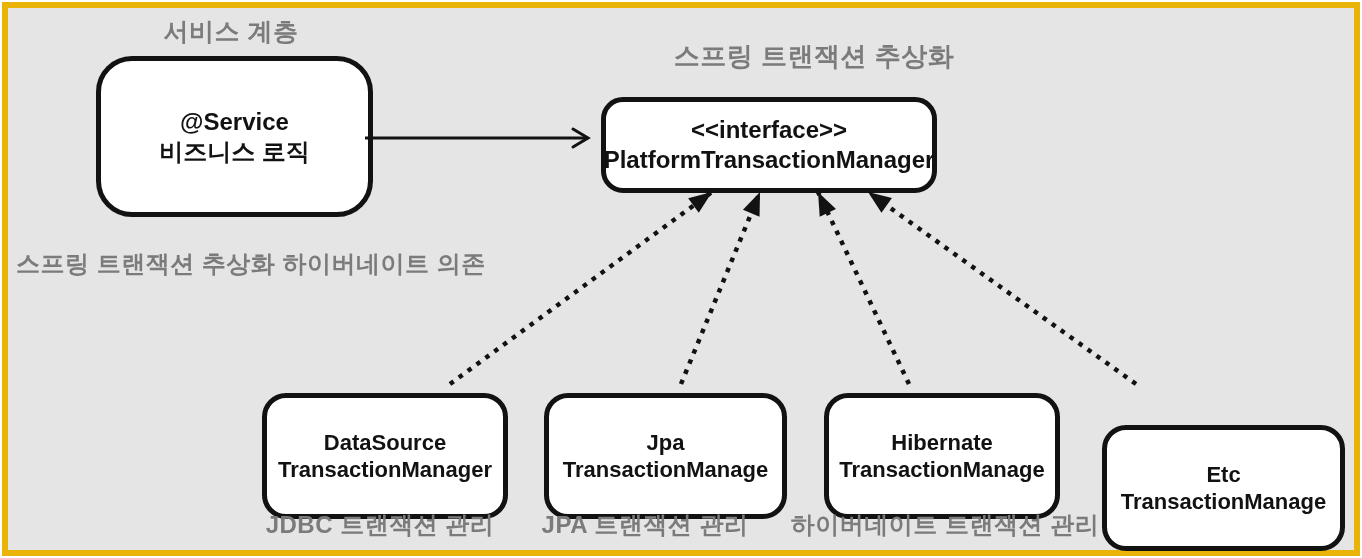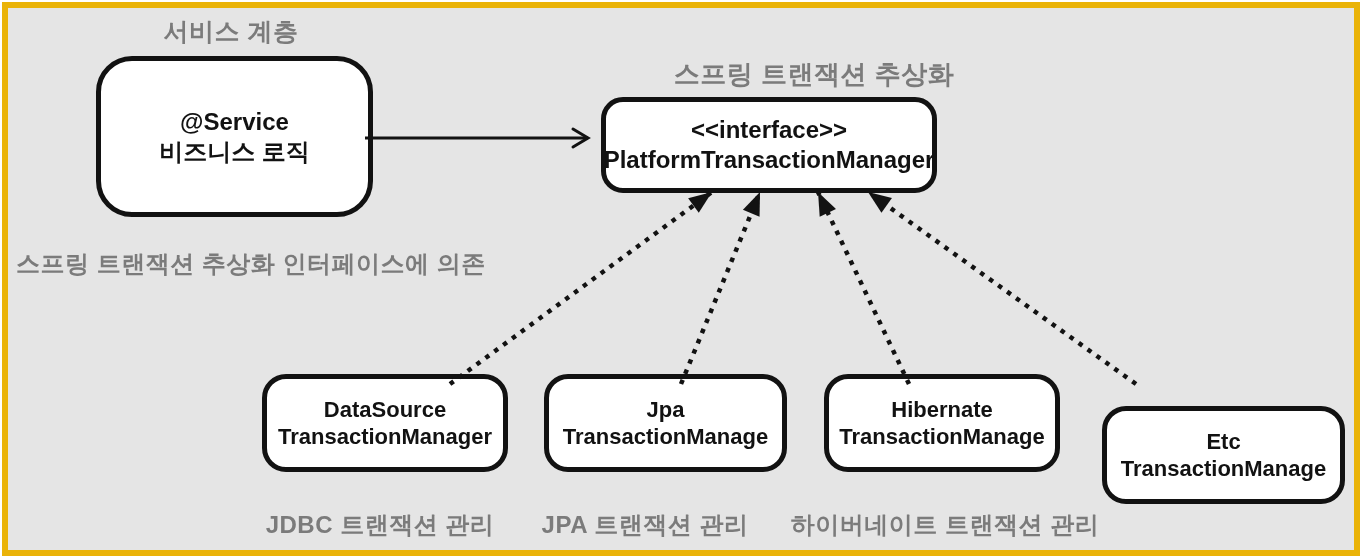--- a/index.html
+++ b/index.html
@@ -19,49 +19,49 @@
   }
   .centered { transform: translateX(-50%); text-align: center; }
   .node {
     position: absolute; background: #ffffff; border: 5px solid #121212;
     display: flex; flex-direction: column; align-items: center; justify-content: center;
     color: #121212; font-weight: bold; text-align: center; line-height: 1.25;
   }
   .node .ln { white-space: nowrap; }
   .service-box { left: 88px; top: 48px; width: 277px; height: 161px; border-radius: 36px; font-size: 24px; }
   .interface-box { left: 593px; top: 89px; width: 336px; height: 96px; border-radius: 22px; font-size: 24px; }
-  .impl-box { top: 366px; height: 98px; border-radius: 24px; font-size: 22px; }
+  .impl-box { top: 385px; height: 126px; border-radius: 24px; font-size: 22px; }
   .impl-0 { left: 254px; width: 246px; }
   .impl-1 { left: 536px; width: 243px; }
   .impl-2 { left: 816px; width: 236px; }
   .impl-3 { left: 1094px; width: 243px; margin-top: 32px; }
   .caption { top: 501px; font-size: 24px; }
   .cap-0 { left: 372px; }
   .cap-1 { left: 637px; }
   .cap-2 { left: 937px; }
   .cap-3 { left: 1217px; }
   .svc-title { left: 223px; top: 7px; }
-  .abs-title { left: 806px; top: 31px; font-size: 26px; margin-top: 18px; }
+  .abs-title { left: 806px; top: 31px; font-size: 26px; }
   .dep-note { left: 8px; top: 240px; font-size: 24px; }
 </style>
 </head>
 <body>
 
 <div class="canvas">
 
   <div class="gray-label centered svc-title">서비스 계층</div>
 
   <div class="gray-label centered abs-title">스프링 트랜잭션 추상화</div>
 
   <div class="node service-box">
     <div class="ln">@Service</div>
     <div class="ln">비즈니스 로직</div>
   </div>
 
-  <div class="gray-label dep-note">스프링 트랜잭션 추상화 인터페이스에 의존</div>
+  <div class="gray-label dep-note">스프링 트랜잭션 추상화 하이버네이트 의존</div>
 
   <div class="node interface-box">
     <div class="ln">&lt;&lt;interface&gt;&gt;</div>
     <div class="ln">PlatformTransactionManager</div>
   </div>
 
   <div class="node impl-box impl-0">
     <div class="ln">DataSource</div>
     <div class="ln">TransactionManager</div>
   </div>

